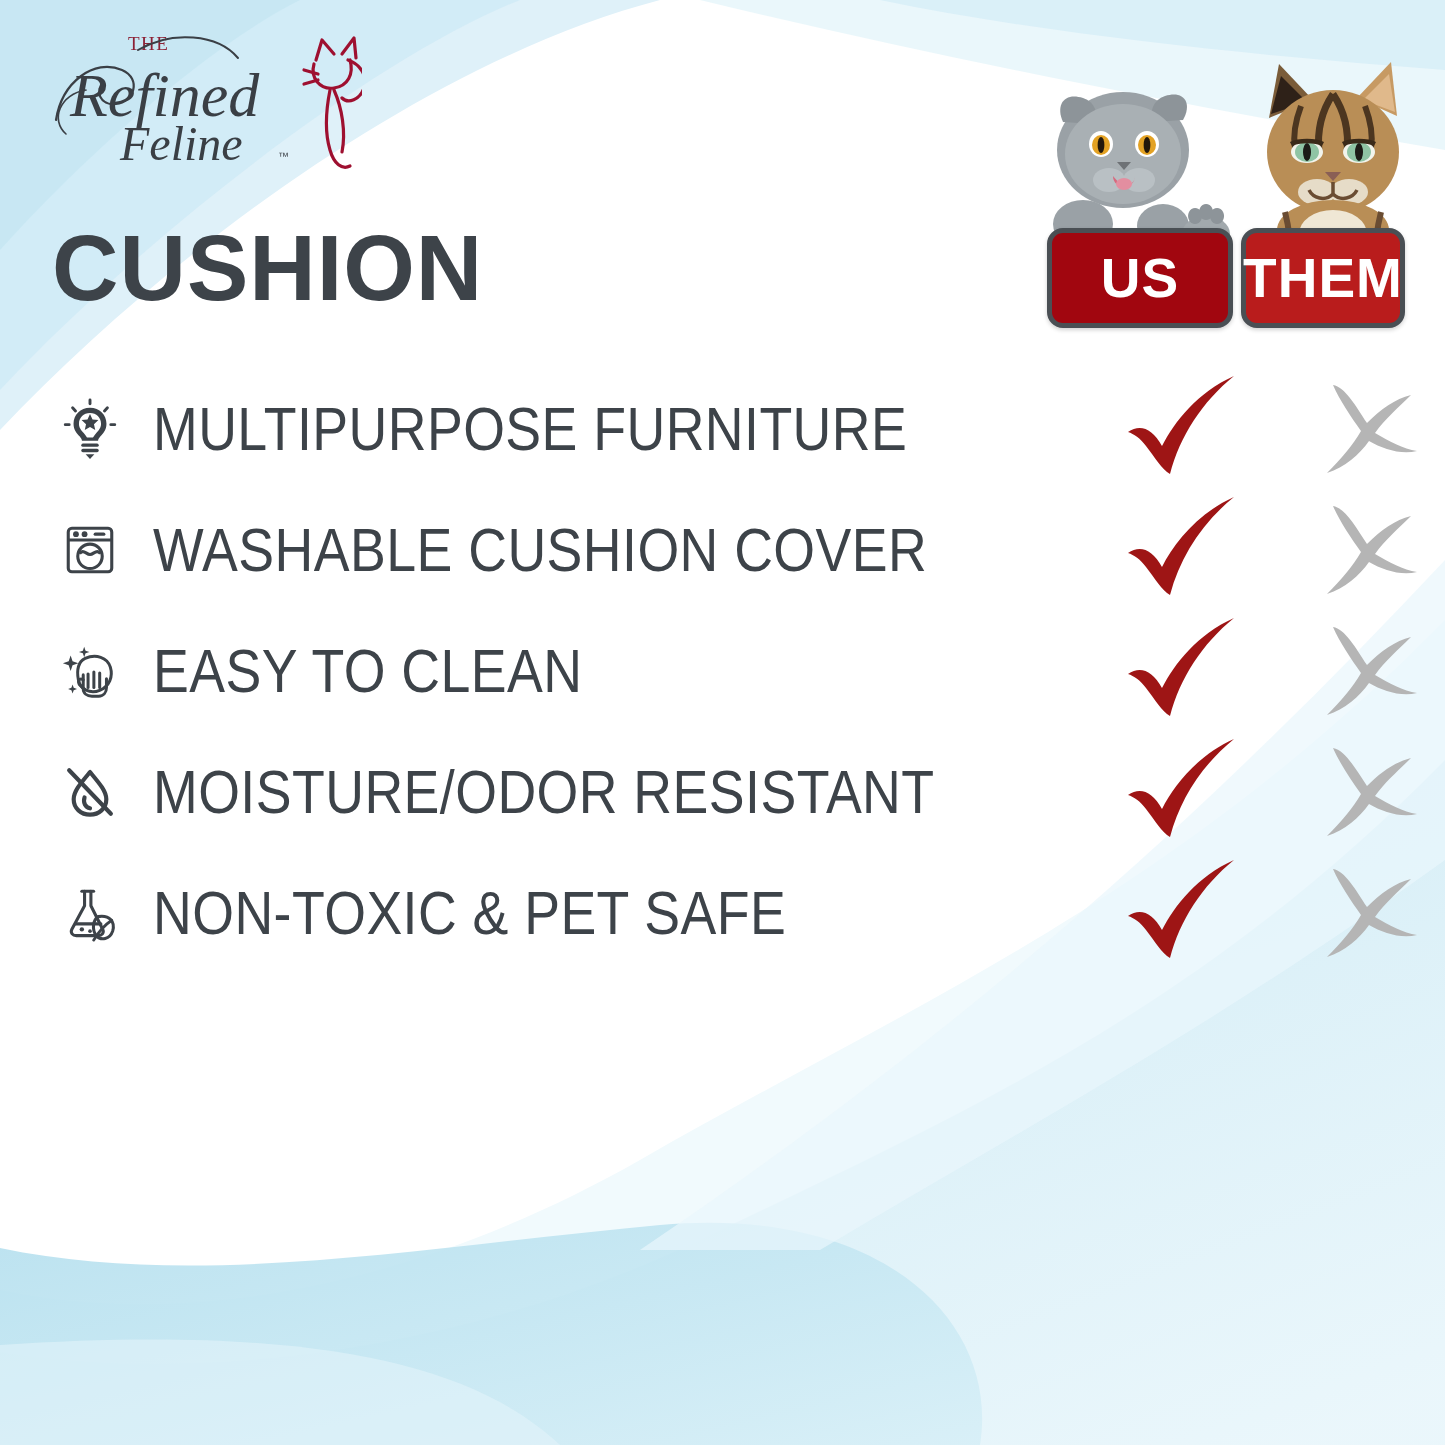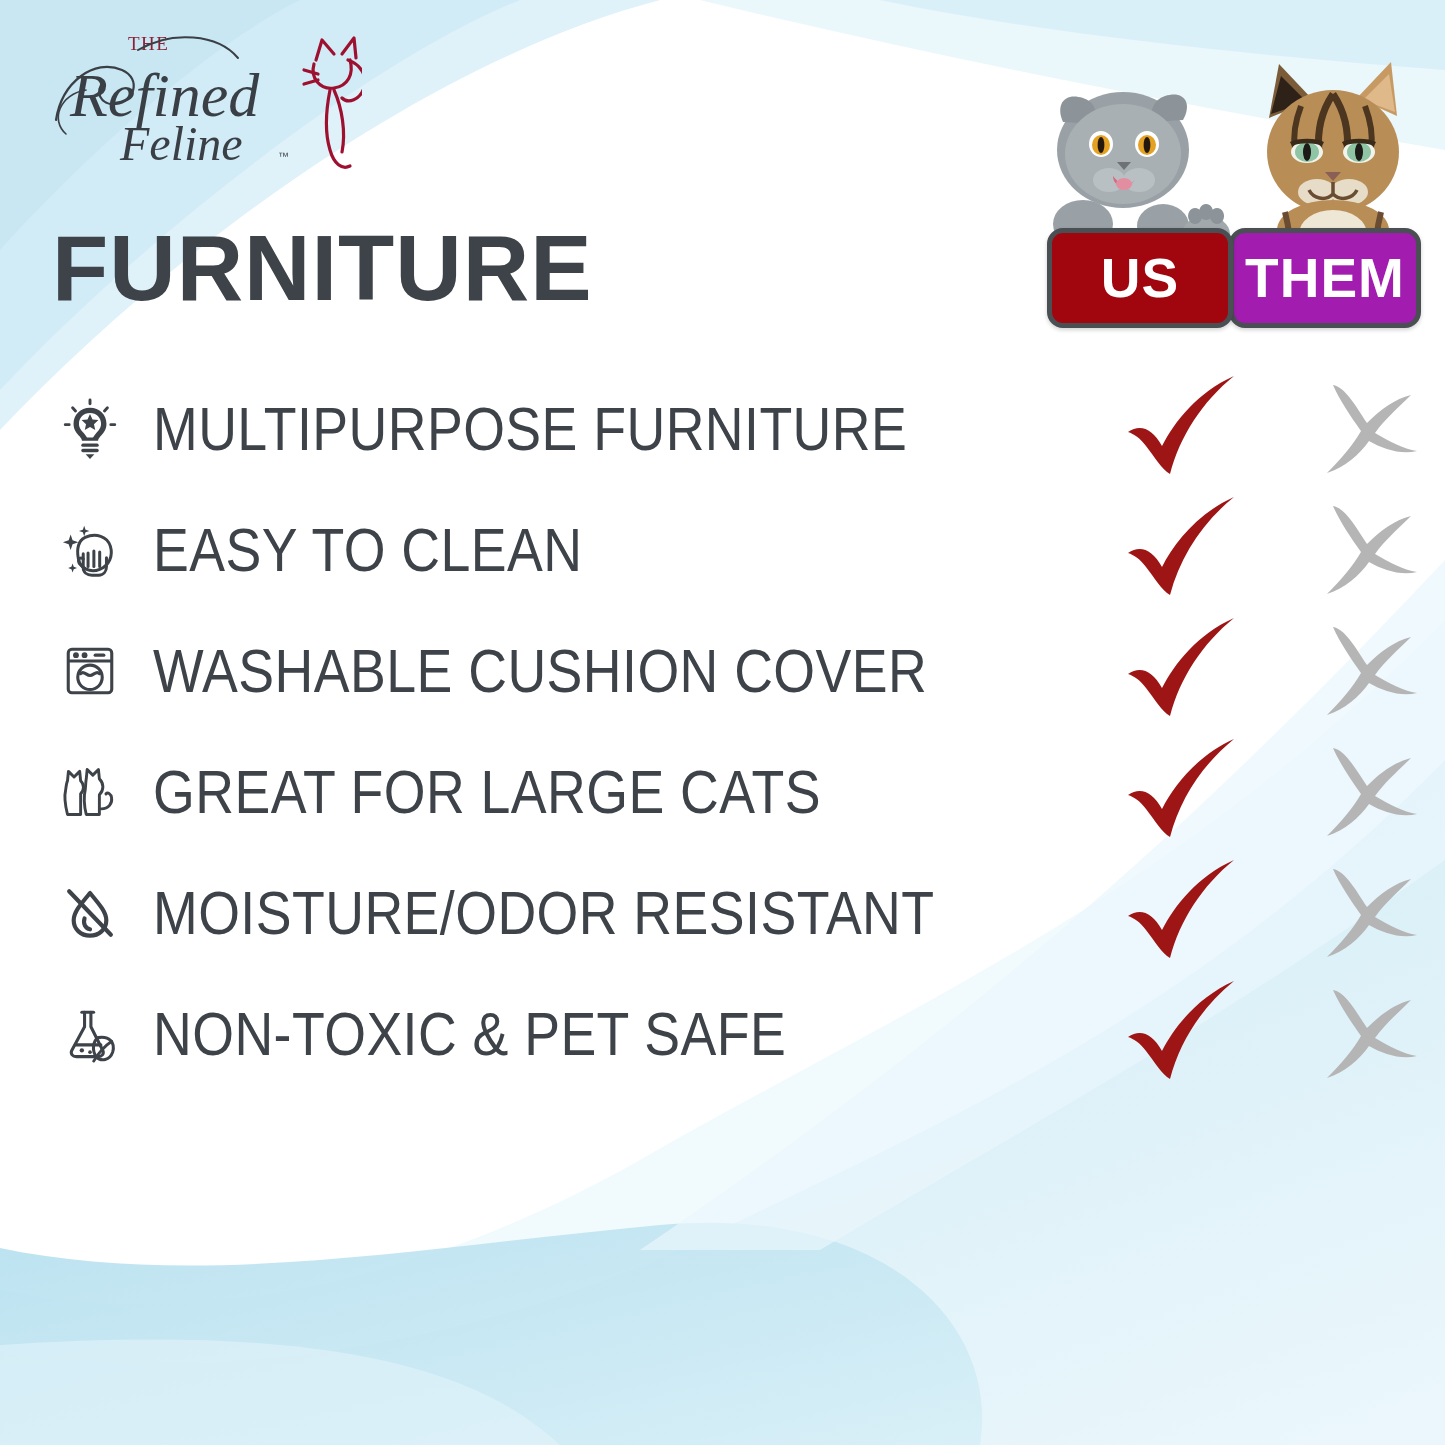--- a/index.html
+++ b/index.html
@@ -33,21 +33,21 @@
     border:5px solid #4a4f54;
     border-radius:16px;
     display:flex; align-items:center; justify-content:center;
     font-weight:bold; font-size:55px; letter-spacing:1px;
     color:#ffffff;
     font-family:"Liberation Sans", sans-serif;
     box-shadow:0 2px 4px rgba(0,0,0,.18);
     text-align:right;
   }
   #btn-us   { left:6px;   width:186px; background:#a1060f; z-index:9; }
-  #btn-them { left:188px; width:192px; background:#a21caf; z-index:8; }
+  #btn-them { left:200px; width:164px; background:#b91c1c; z-index:8; }
 
   
   #features-title{
     position:absolute; left:52px; top:222px; z-index:5;
     font-size:92px; font-weight:bold; letter-spacing:1px;
     color:#3d4349; line-height:1;
     font-family:"Liberation Sans", sans-serif;
   }
 
   
@@ -128,21 +128,21 @@
       <path d="M300,30 L312,14 L314,34"></path>
       <path d="M272,40 C268,54 278,66 292,64 C306,62 312,50 308,36"></path>
       <path d="M288,66 C284,86 282,106 288,126 C292,140 300,146 308,142"></path>
       <path d="M292,66 C300,84 304,108 300,128"></path>
       <path d="M306,36 C318,40 326,52 322,64 C318,76 306,80 300,74"></path>
       <path d="M276,50 L262,46 M276,56 L262,60"></path>
     </g>
   </svg>
 </div>
 
-<div id="features-title">FURNITURE</div>
+<div id="features-title">CUSHION</div>
 
 <div id="compare-header">
 
   <svg id="cat-us" class="cat-photo" viewBox="0 0 188 190">
     <ellipse cx="80" cy="92" rx="66" ry="58" fill="#9aa1a6"></ellipse>
     <path d="M20,64 C12,46 22,34 40,40 C52,44 56,56 52,66 Z" fill="#8d9499"></path>
     <path d="M140,62 C150,44 140,32 122,38 C110,42 106,54 110,64 Z" fill="#8d9499"></path>
     <ellipse cx="80" cy="96" rx="58" ry="50" fill="#a9b0b4"></ellipse>
     <ellipse cx="58" cy="86" rx="12" ry="13" fill="#ffffff"></ellipse>
     <ellipse cx="104" cy="86" rx="12" ry="13" fill="#ffffff"></ellipse>
@@ -219,20 +219,49 @@
     <span class="mark-them">
       <svg viewBox="0 0 108 100">
           <path d="M18 6 C30 8 40 26 52 44 C66 30 80 20 96 16 C84 28 70 40 60 54 C74 62 88 70 102 72 C86 76 68 70 54 62 C44 76 30 88 12 94 C26 80 38 66 46 52 C36 38 24 20 18 6 Z" fill="#b5b5b5"></path>
         </svg>
     </span>
   </div>
 
 
   <div class="row">
     <span class="ico">
+      <svg viewBox="0 0 64 64" width="58" height="58">
+        <g fill="none" stroke="#3d4349" stroke-width="3.4" stroke-linejoin="round">
+          <rect x="8" y="8" width="48" height="48" rx="4"></rect>
+          <path d="M8 21 L56 21"></path>
+          <circle cx="32" cy="39" r="13.5"></circle>
+          <path d="M21.5 35 C25 31 28 37 32 37 C36 37 39 31 42.5 35" stroke-linecap="round"></path>
+        </g>
+        <g fill="#3d4349">
+          <circle cx="16.5" cy="14.5" r="3.2"></circle>
+          <circle cx="26" cy="14.5" r="3.2"></circle>
+          <rect x="36" y="12.6" width="13" height="3.8" rx="1.9"></rect>
+        </g>
+      </svg>
+    </span>
+    <span class="lbl">WASHABLE CUSHION COVER</span>
+    <span class="mark-us">
+      <svg viewBox="0 0 120 110">
+          <path d="M6 58 C18 50 30 54 40 72 C52 48 76 18 112 2 C80 28 58 62 48 100 C40 96 32 82 24 72 C18 64 12 60 6 58 Z" fill="#9e1515"></path>
+        </svg>
+    </span>
+    <span class="mark-them">
+      <svg viewBox="0 0 108 100">
+          <path d="M18 6 C30 8 40 26 52 44 C66 30 80 20 96 16 C84 28 70 40 60 54 C74 62 88 70 102 72 C86 76 68 70 54 62 C44 76 30 88 12 94 C26 80 38 66 46 52 C36 38 24 20 18 6 Z" fill="#b5b5b5"></path>
+        </svg>
+    </span>
+  </div>
+
+  <div class="row">
+    <span class="ico">
       <svg viewBox="0 0 64 64" width="62" height="62">
         <g fill="none" stroke="#3d4349" stroke-width="3.1" stroke-linecap="round" stroke-linejoin="round">
           <path d="M27 19 C38 14 50 18 53 28 C56 38 52 48 42 52 C32 56 22 51 20 41 C18 31 20 22 27 19 Z"></path>
           <path d="M25 36 L25 50 C25 55 29 58 34 58 L41 58 C46 58 49 54 49 49 L49 40"></path>
           <path d="M30 35 L30 49"></path>
           <path d="M36 33 L36 49"></path>
           <path d="M42 34 L42 49"></path>
           <path d="M25 41 C21 39 19 42 21 46 L25 50"></path>
         </g>
         <g fill="#3d4349">
@@ -248,71 +277,20 @@
           <path d="M6 58 C18 50 30 54 40 72 C52 48 76 18 112 2 C80 28 58 62 48 100 C40 96 32 82 24 72 C18 64 12 60 6 58 Z" fill="#9e1515"></path>
         </svg>
     </span>
     <span class="mark-them">
       <svg viewBox="0 0 108 100">
           <path d="M18 6 C30 8 40 26 52 44 C66 30 80 20 96 16 C84 28 70 40 60 54 C74 62 88 70 102 72 C86 76 68 70 54 62 C44 76 30 88 12 94 C26 80 38 66 46 52 C36 38 24 20 18 6 Z" fill="#b5b5b5"></path>
         </svg>
     </span>
   </div>
 
-  <div class="row">
-    <span class="ico">
-      <svg viewBox="0 0 64 64" width="58" height="58">
-        <g fill="none" stroke="#3d4349" stroke-width="3.4" stroke-linejoin="round">
-          <rect x="8" y="8" width="48" height="48" rx="4"></rect>
-          <path d="M8 21 L56 21"></path>
-          <circle cx="32" cy="39" r="13.5"></circle>
-          <path d="M21.5 35 C25 31 28 37 32 37 C36 37 39 31 42.5 35" stroke-linecap="round"></path>
-        </g>
-        <g fill="#3d4349">
-          <circle cx="16.5" cy="14.5" r="3.2"></circle>
-          <circle cx="26" cy="14.5" r="3.2"></circle>
-          <rect x="36" y="12.6" width="13" height="3.8" rx="1.9"></rect>
-        </g>
-      </svg>
-    </span>
-    <span class="lbl">WASHABLE CUSHION COVER</span>
-    <span class="mark-us">
-      <svg viewBox="0 0 120 110">
-          <path d="M6 58 C18 50 30 54 40 72 C52 48 76 18 112 2 C80 28 58 62 48 100 C40 96 32 82 24 72 C18 64 12 60 6 58 Z" fill="#9e1515"></path>
-        </svg>
-    </span>
-    <span class="mark-them">
-      <svg viewBox="0 0 108 100">
-          <path d="M18 6 C30 8 40 26 52 44 C66 30 80 20 96 16 C84 28 70 40 60 54 C74 62 88 70 102 72 C86 76 68 70 54 62 C44 76 30 88 12 94 C26 80 38 66 46 52 C36 38 24 20 18 6 Z" fill="#b5b5b5"></path>
-        </svg>
-    </span>
-  </div>
-
-  <div class="row">
-    <span class="ico">
-      <svg viewBox="0 0 64 64" width="60" height="60">
-        <g fill="none" stroke="#3d4349" stroke-width="3.1" stroke-linecap="round" stroke-linejoin="round">
-          <path d="M8 20 L9 10 L15 16 L21 10 L22 20 C26 24 26 30 22 34 C22 44 22 52 22 56 L8 56 C6 48 4 38 6 30 C6.5 26 7 22 8 20 Z"></path>
-          <path d="M28 18 L29 8 L35 14 L41 8 L42 18 C47 23 47 30 42 35 C42 45 42 52 42 56 L28 56 C26 48 25 38 27 29 C27.5 24 27.5 20 28 18 Z"></path>
-          <path d="M44 50 C52 50 56 44 55 38 C54.4 34 51 32 49 34"></path>
-        </g>
-      </svg>
-    </span>
-    <span class="lbl">GREAT FOR LARGE CATS</span>
-    <span class="mark-us">
-      <svg viewBox="0 0 120 110">
-          <path d="M6 58 C18 50 30 54 40 72 C52 48 76 18 112 2 C80 28 58 62 48 100 C40 96 32 82 24 72 C18 64 12 60 6 58 Z" fill="#9e1515"></path>
-        </svg>
-    </span>
-    <span class="mark-them">
-      <svg viewBox="0 0 108 100">
-          <path d="M18 6 C30 8 40 26 52 44 C66 30 80 20 96 16 C84 28 70 40 60 54 C74 62 88 70 102 72 C86 76 68 70 54 62 C44 76 30 88 12 94 C26 80 38 66 46 52 C36 38 24 20 18 6 Z" fill="#b5b5b5"></path>
-        </svg>
-    </span>
-  </div>
 
   <div class="row">
     <span class="ico">
       <svg viewBox="0 0 64 64" width="58" height="58">
         <g fill="none" stroke="#3d4349" stroke-width="4.6" stroke-linecap="round" stroke-linejoin="round">
           <path d="M32 10 C22 22 14 31 14 40 C14 50 22 57 32 57 C42 57 50 50 50 40 C50 31 42 22 32 10 Z"></path>
           <path d="M26 38 C24 44 27 49 32 50"></path>
           <path d="M9 8 L55 56"></path>
         </g>
       </svg>

